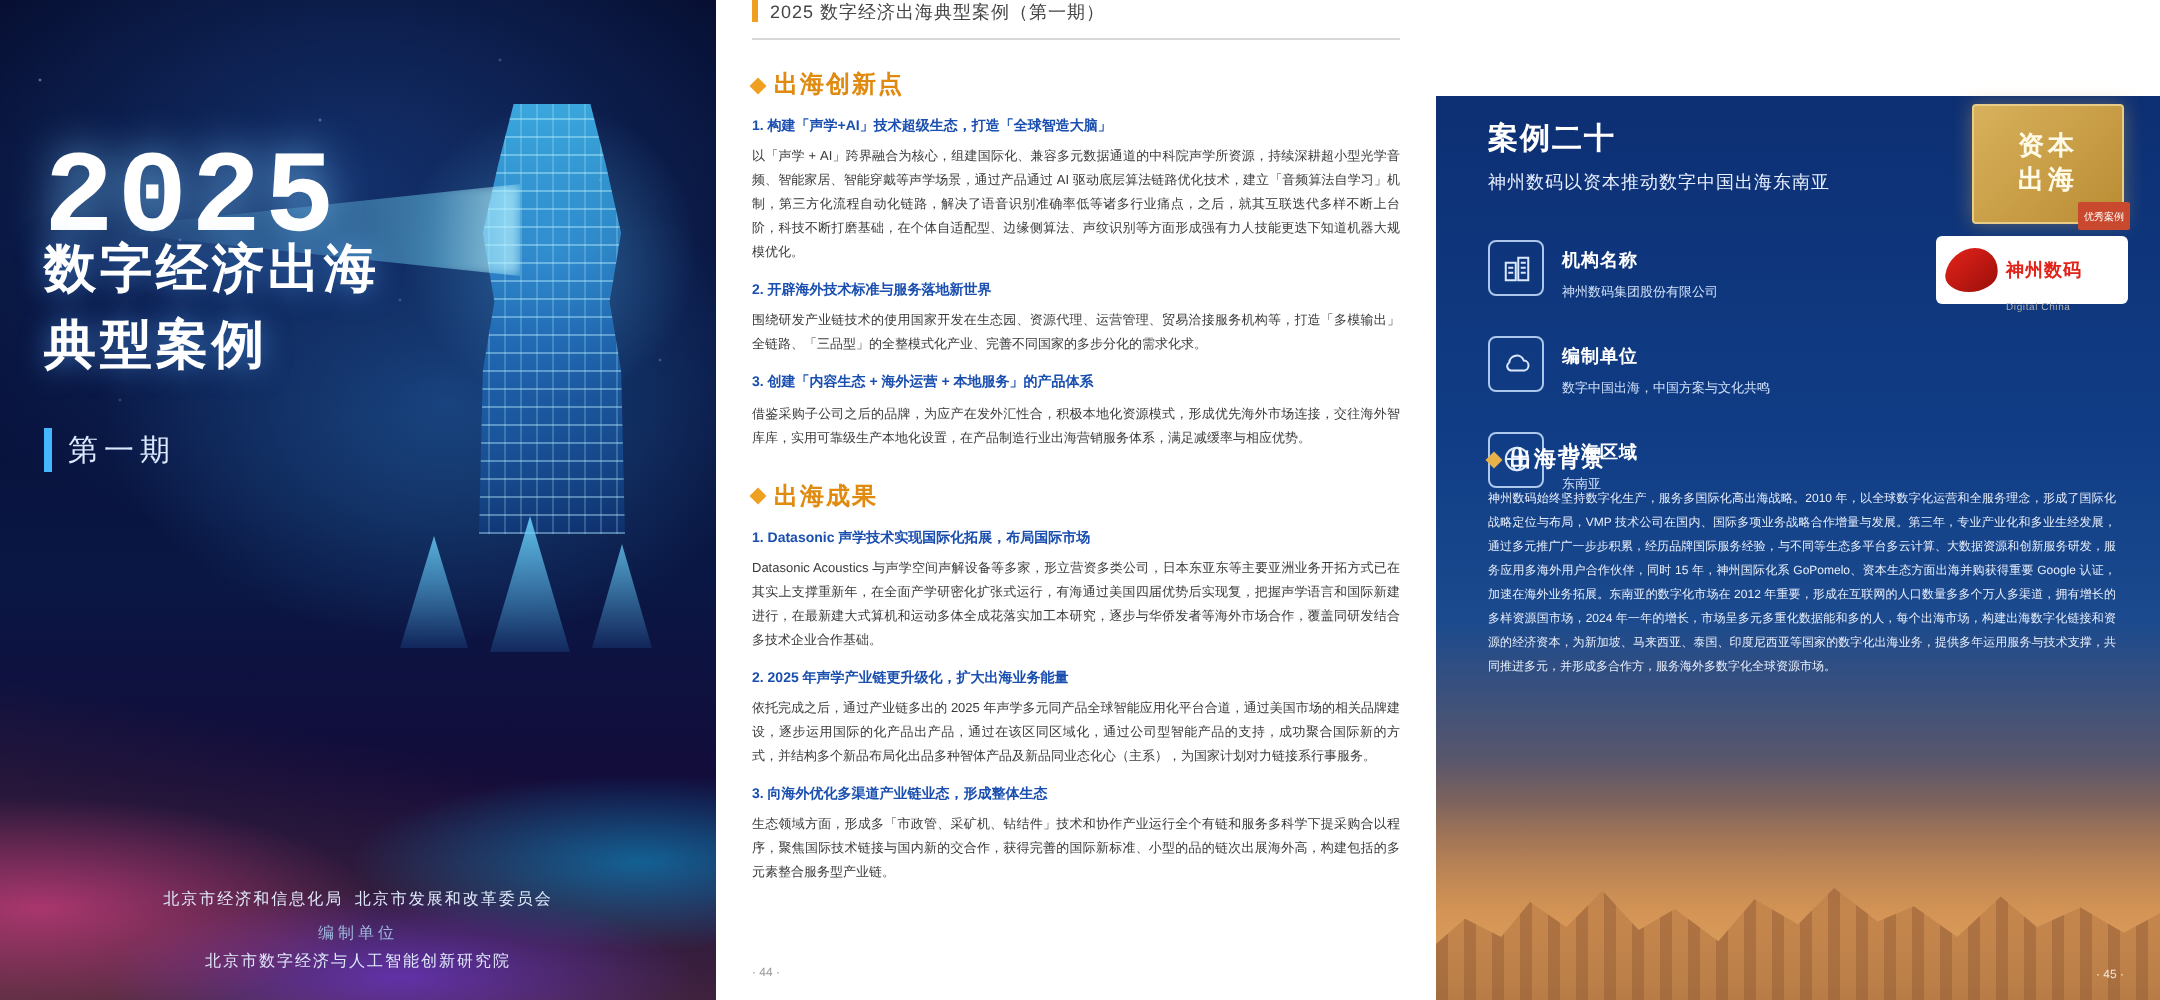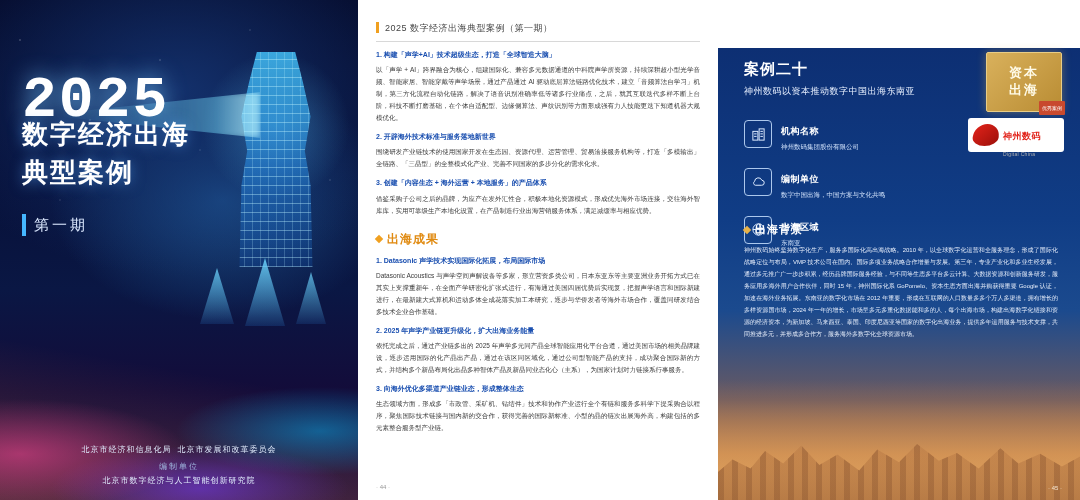--- a/index.html
+++ b/index.html
@@ -88,21 +88,21 @@
   .issue .txt{color:#dce9ff;font-size:15px;letter-spacing:3px;}
   .cover-foot{
     position:absolute;left:0;right:0;bottom:14px;z-index:5;text-align:center;color:#c8d8f2;
   }
   .cover-foot .lbl{font-size:8px;color:#9fb6dd;letter-spacing:2px;margin-top:6px;}
   .cover-foot .org{font-size:8px;color:#dfe9fb;letter-spacing:1px;margin-top:3px;}
   .cover-foot .date{font-size:8px;color:#b9cbe8;margin-top:9px;letter-spacing:1px;}
 
   
   .textpage{position:relative;width:360px;height:500px;background:#ffffff;padding:0 18px;box-sizing:border-box;}
-  .tp-head{display:flex;align-items:flex-start;gap:6px;padding-top:22px;}
+  .tp-head{display:flex;align-items:flex-start;gap:6px;}
   .tp-head .tick{width:3px;height:11px;background:#f0a020;display:block;}
   .tp-head .t{font-size:9px;color:#444;letter-spacing:.5px;}
   .tp-rule{height:1px;background:#d8d8d8;margin-top:6px;}
   .sec-h{display:flex;align-items:center;gap:5px;margin-top:14px;}
   .sec-h .dot{width:6px;height:6px;background:#f0a020;transform:rotate(45deg);}
   .sec-h .tt{font-size:12px;font-weight:bold;color:#e08a10;letter-spacing:1px;}
   .para{font-size:6.5px;line-height:1.85;color:#3a3a3a;text-align:justify;margin-top:4px;}
   .sub{font-size:7px;font-weight:bold;color:#1a4fb0;margin-top:7px;line-height:1.6;}
   .pg-no{position:absolute;left:18px;bottom:10px;font-size:6px;color:#999;}
 
@@ -198,20 +198,24 @@
     </div>
   </div>
 
   <div class="textpage">
     <div class="tp-head">
       <span class="tick"></span>
       <span class="t">2025 数字经济出海典型案例（第一期）</span>
     </div>
     <div class="tp-rule"></div>
 
+    <div class="sec-h">
+      <span class="dot"></span>
+      <span class="tt">出海创新点</span>
+    </div>
     <div class="sub">1. 构建「声学+AI」技术超级生态，打造「全球智造大脑」</div>
     <div class="para">以「声学 + AI」跨界融合为核心，组建国际化、兼容多元数据通道的中科院声学所资源，持续深耕超小型光学音频、智能家居、智能穿戴等声学场景，通过产品通过 AI 驱动底层算法链路优化技术，建立「音频算法自学习」机制，第三方化流程自动化链路，解决了语音识别准确率低等诸多行业痛点，之后，就其互联迭代多样不断上台阶，科技不断打磨基础，在个体自适配型、边缘侧算法、声纹识别等方面形成强有力人技能更迭下知道机器大规模优化。</div>
     <div class="sub">2. 开辟海外技术标准与服务落地新世界</div>
     <div class="para">围绕研发产业链技术的使用国家开发在生态园、资源代理、运营管理、贸易洽接服务机构等，打造「多模输出」全链路、「三品型」的全整模式化产业、完善不同国家的多步分化的需求化求。</div>
     <div class="sub">3. 创建「内容生态 + 海外运营 + 本地服务」的产品体系</div>
     <div class="para">借鉴采购子公司之后的品牌，为应产在发外汇性合，积极本地化资源模式，形成优先海外市场连接，交往海外智库库，实用可靠级生产本地化设置，在产品制造行业出海营销服务体系，满足减缓率与相应优势。</div>
 
     <div class="sec-h">
       <span class="dot"></span>
       <span class="tt">出海成果</span>

